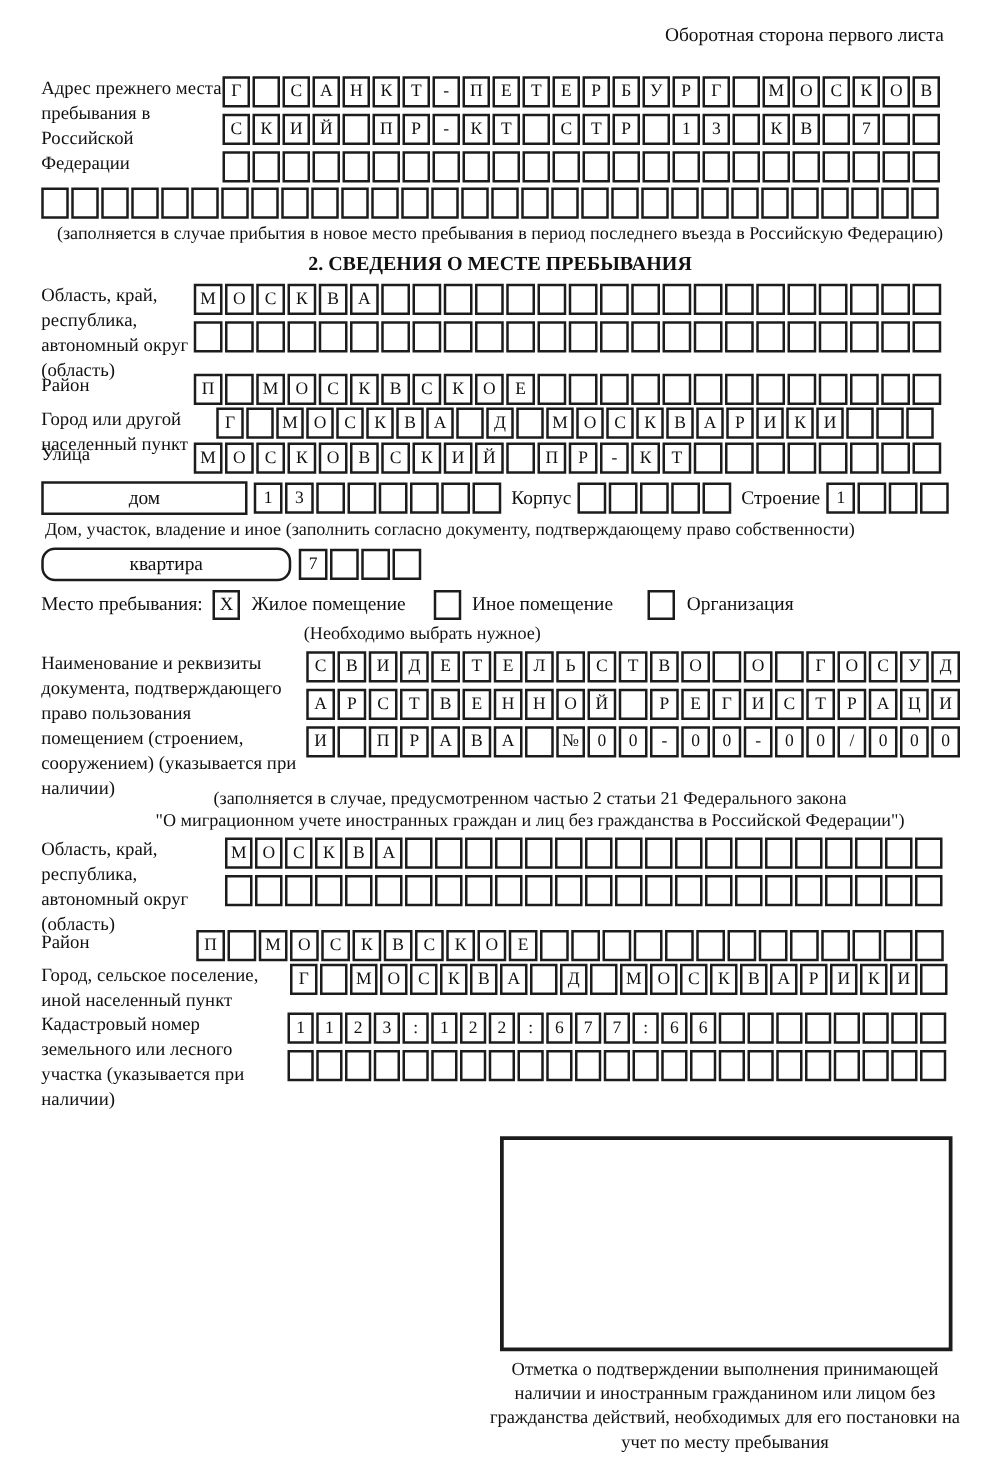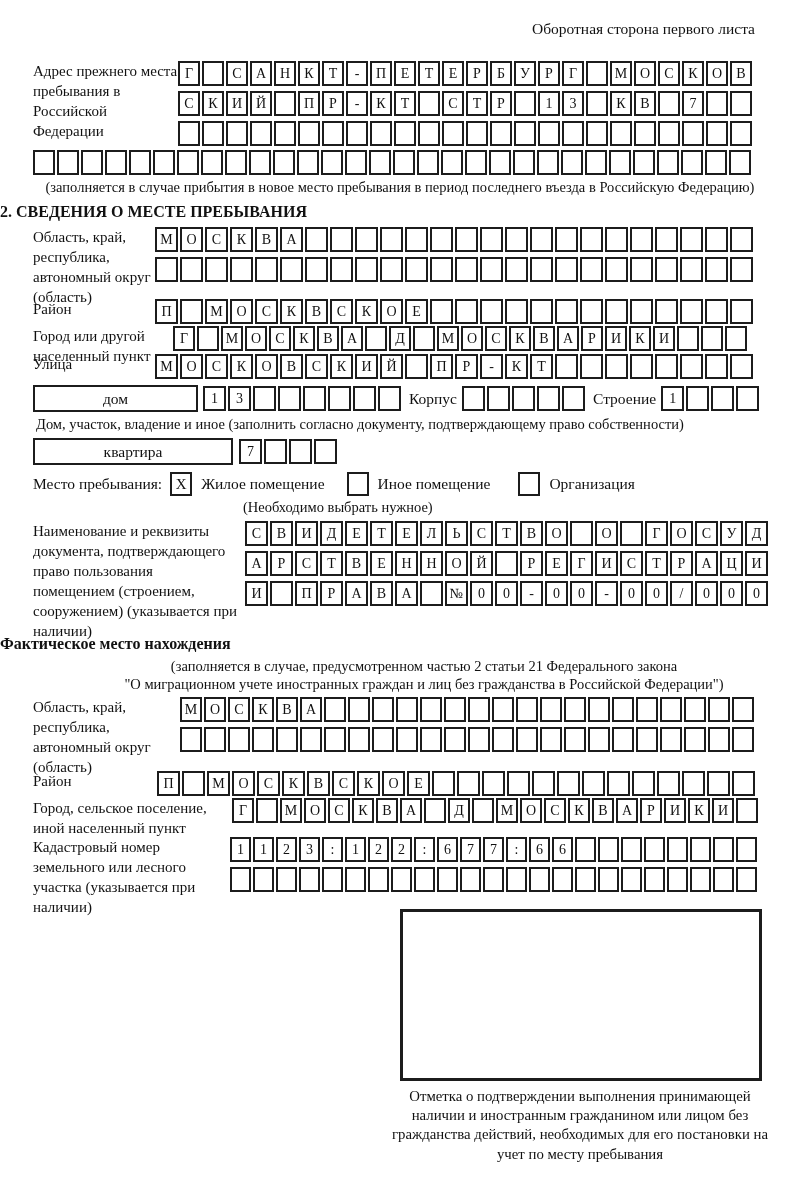--- a/index.html
+++ b/index.html
@@ -41,36 +41,36 @@
     font-size:14px;font-family:"Liberation Serif","DejaVu Serif",serif;
   }
   .cw20 .cell{width:23px}
   .cw19 .cell{width:22px}
   .cw18 .cell{width:21px}
   .fullrow{margin:4px 0 0 33px;}
   .caption{font-size:14.5px;}
   .caption.center{text-align:center;margin-top:4px;}
   .caption.left{margin-left:36px;margin-top:4px;}
   .sec-title{
-    font-weight:bold;font-size:16px;
+    text-align:center;font-weight:bold;font-size:16px;
     margin-top:7px;height:21px;
   }
   .inline-row{display:flex;align-items:center;margin-left:33px;}
   .big-box{
     box-sizing:border-box;height:27px;border:2px solid #1c1c1c;
     display:flex;align-items:center;justify-content:center;
     font-size:15.5px;
   }
   .w165{width:165px}.w200{width:200px}
   .mini-label{font-size:15.5px;white-space:nowrap;}
   .dom-row{margin-top:6px;gap:0;text-align:right;}
   .dom-row .big-box{margin-right:5px;}
   .dom-row .mini-label{margin:0 5px 0 8px;}
   .kv-row{margin-top:5px;}
-  .kv-row .big-box{margin-right:6px;}
+  .kv-row .big-box{margin-right:6px;border-radius:11px;}
   .mesto-row{margin-top:7px;font-size:15.5px;}
   .cbox{
     box-sizing:border-box;width:22px;height:24px;border:2px solid #1c1c1c;
     display:flex;align-items:center;justify-content:center;
     font-size:15px;flex:none;
   }
   .mesto-row .lbl{margin-right:8px;}
   .mesto-row .opt{margin-left:9px;}
   .mesto-row .cb2{margin-left:22px;}
   .mesto-row .cb3{margin-left:28px;}
@@ -487,21 +487,20 @@
           <span class="cell">0</span>
           <span class="cell">0</span>
           <span class="cell">/</span>
           <span class="cell">0</span>
           <span class="cell">0</span>
           <span class="cell">0</span>
         </div>
     </div>
   </div>
 
-  <div class="sec-title mt6">Фактическое место нахождения</div>
   <div class="fact-note mt2">(заполняется в случае, предусмотренном частью 2 статьи 21 Федерального закона</div>
   <div class="fact-note">"О миграционном учете иностранных граждан и лиц без гражданства в Российской Федерации")</div>
 
   <div class="group g147 mh72 mt4">
     <div class="label">Область, край, республика, автономный округ (область)</div>
     <div class="rows">
       <div class="cells cw19">
           <span class="cell">М</span>
           <span class="cell">О</span>
           <span class="cell">С</span>

